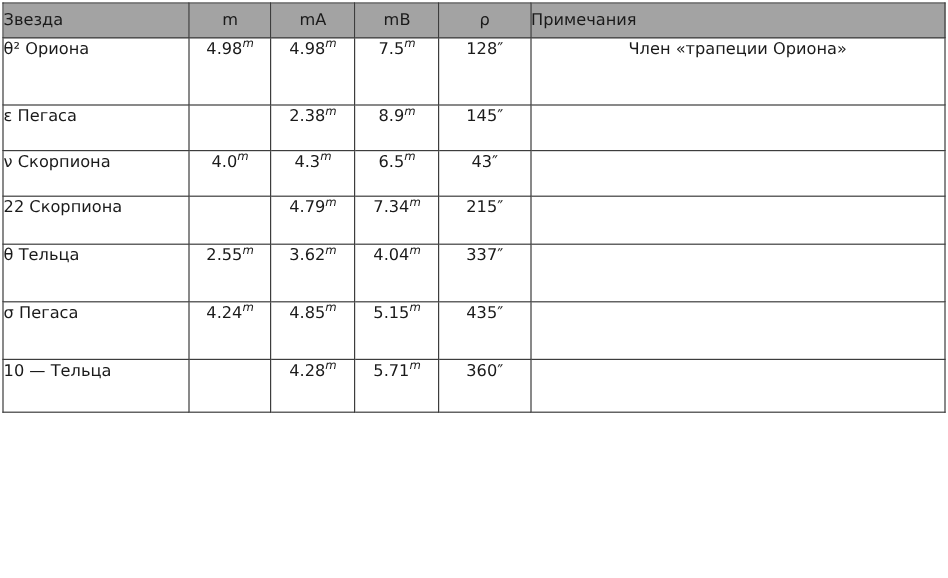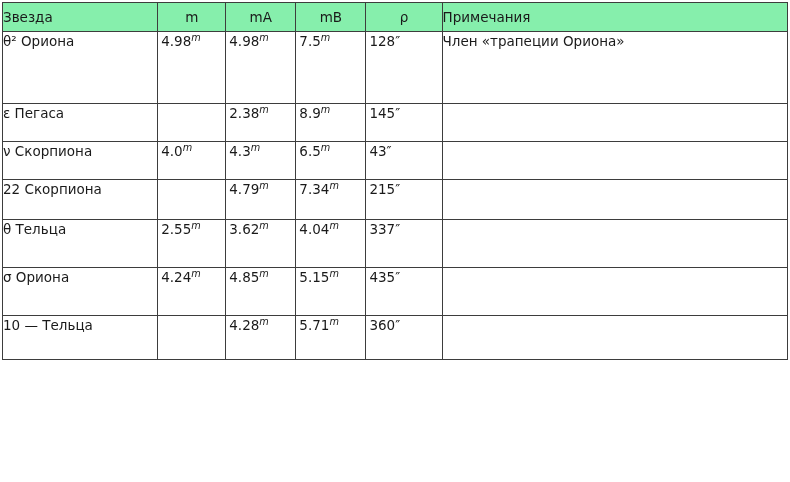--- a/index.html
+++ b/index.html
@@ -35,47 +35,47 @@
   table.star-table col.c-notes { width: 345px; }
 
   table.star-table th,
   table.star-table td {
     border: 1px solid #3d3d3d;
     padding: 0;
     vertical-align: top;
   }
   
   thead th {
-    background: #86efac;
+    background: #a3a3a3;
     font-weight: normal;
     font-size: 13.5px;
     height: 28px;
     line-height: 28px;
     text-align: left;
     padding: 0 7px;
     white-space: nowrap;
     margin-left: 12px;
   }
   thead th.ctr { text-align: center; padding: 0 3px; }
 
   tbody td {
     padding: 7px 7px 7px 7px;
     line-height: 1.35;
   }
   tbody td.num {
-    text-align: left;
+    text-align: center;
     padding-left: 3px;
     padding-right: 3px;
     white-space: nowrap;
   }
   tbody td.name {
     text-align: left;
   }
   tbody td.notes {
-    text-align: left;
+    text-align: center;
   }
   .mag-sup {
     font-style: italic;
     font-size: 0.72em;
     vertical-align: super;
     line-height: 0;
   }
   .just {
     text-align: justify;
     text-align-last: justify;
@@ -98,21 +98,21 @@
       <tr>
         <th>Звезда</th>
         <th class="ctr">m</th>
         <th class="ctr">mA</th>
         <th class="ctr">mB</th>
         <th class="ctr">ρ</th>
         <th>Примечания</th>
       </tr>
     </thead>
     <tbody id="table-body">
-        <tr style="height: 72px; border-radius: 20px;">
+        <tr style="height: 56px; border-radius: 20px;">
           <td class="name">θ² Ориона</td>
           <td class="num">4.98<span class="mag-sup">m</span></td>
           <td class="num">4.98<span class="mag-sup">m</span></td>
           <td class="num">7.5<span class="mag-sup">m</span></td>
           <td class="num">128″</td>
           <td class="notes">Член «трапеции Ориона»</td>
         </tr>
         <tr style="height: 38px;">
           <td class="name">ε Пегаса</td>
           <td class="num"></td>
@@ -139,21 +139,21 @@
         </tr>
         <tr style="height: 48px; margin-left: 48px;">
           <td class="name">θ Тельца</td>
           <td class="num">2.55<span class="mag-sup">m</span></td>
           <td class="num">3.62<span class="mag-sup">m</span></td>
           <td class="num">4.04<span class="mag-sup">m</span></td>
           <td class="num">337″</td>
           <td class="notes"></td>
         </tr>
         <tr style="height: 48px;">
-          <td class="name">σ Ориона</td>
+          <td class="name">σ Пегаса</td>
           <td class="num">4.24<span class="mag-sup">m</span></td>
           <td class="num">4.85<span class="mag-sup">m</span></td>
           <td class="num">5.15<span class="mag-sup">m</span></td>
           <td class="num">435″</td>
           <td class="notes"></td>
         </tr>
         <tr style="height: 44px;">
           <td class="name">10 — Тельца</td>
           <td class="num"></td>
           <td class="num">4.28<span class="mag-sup">m</span></td>

